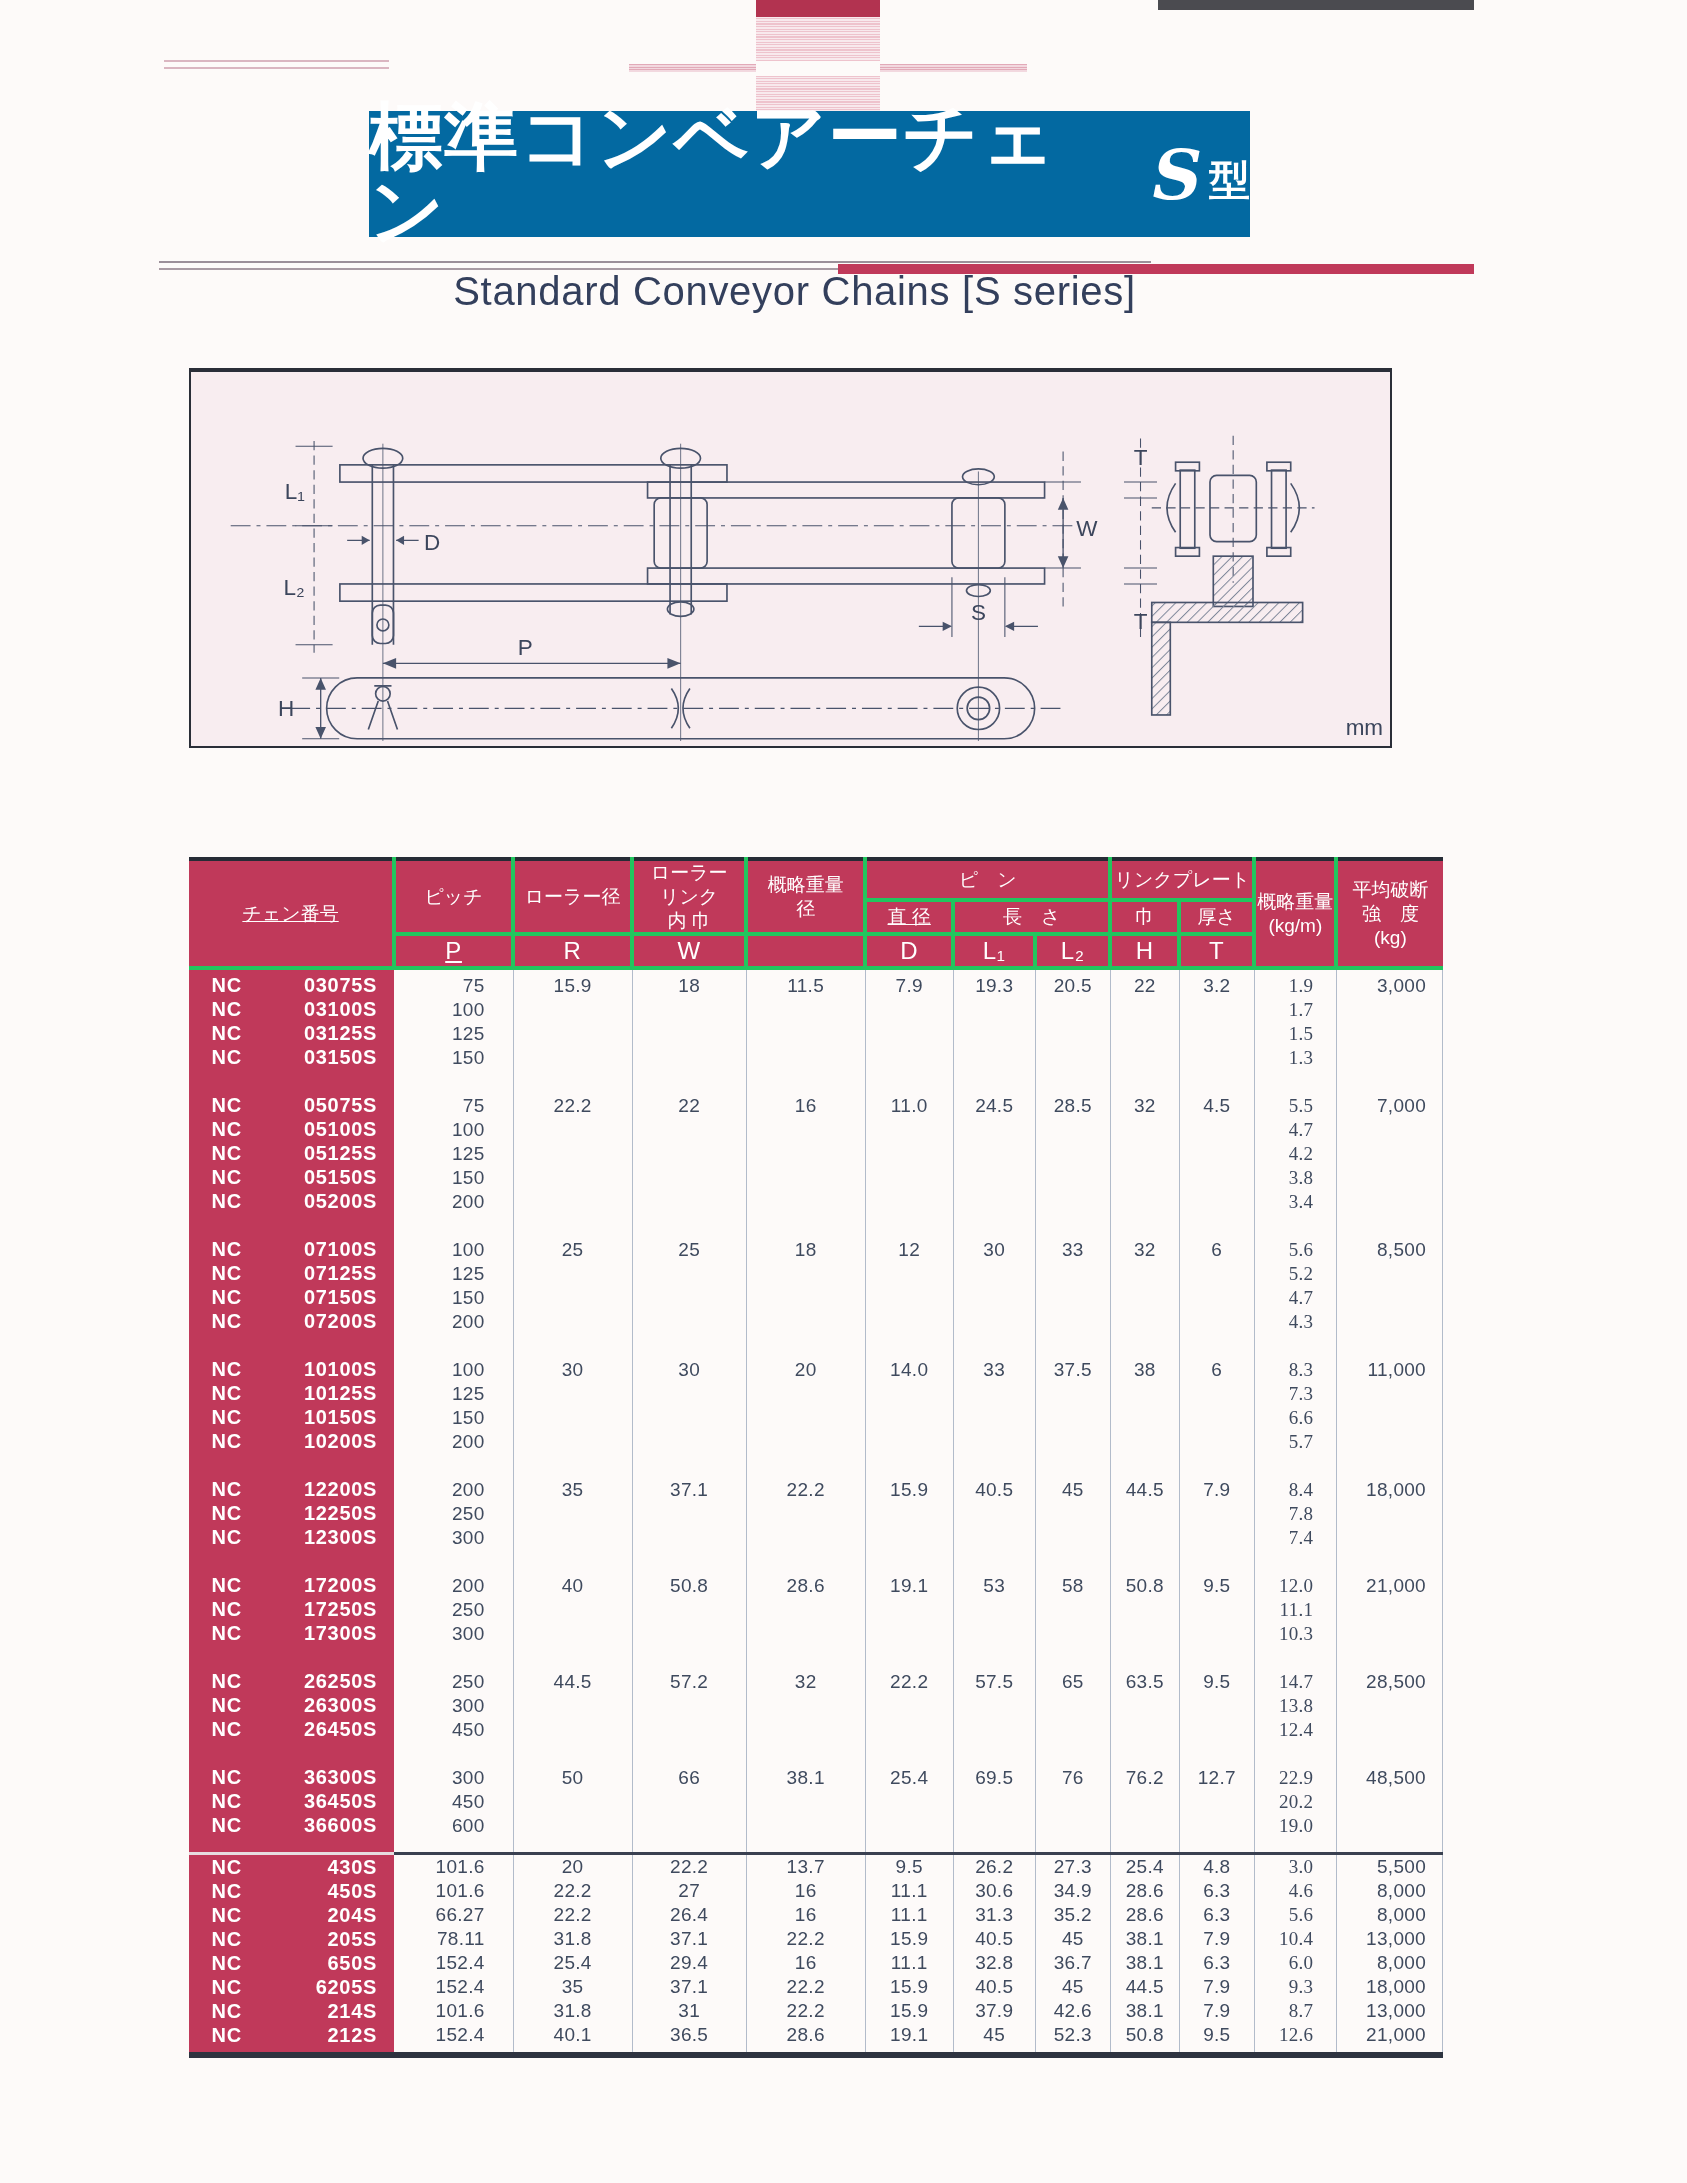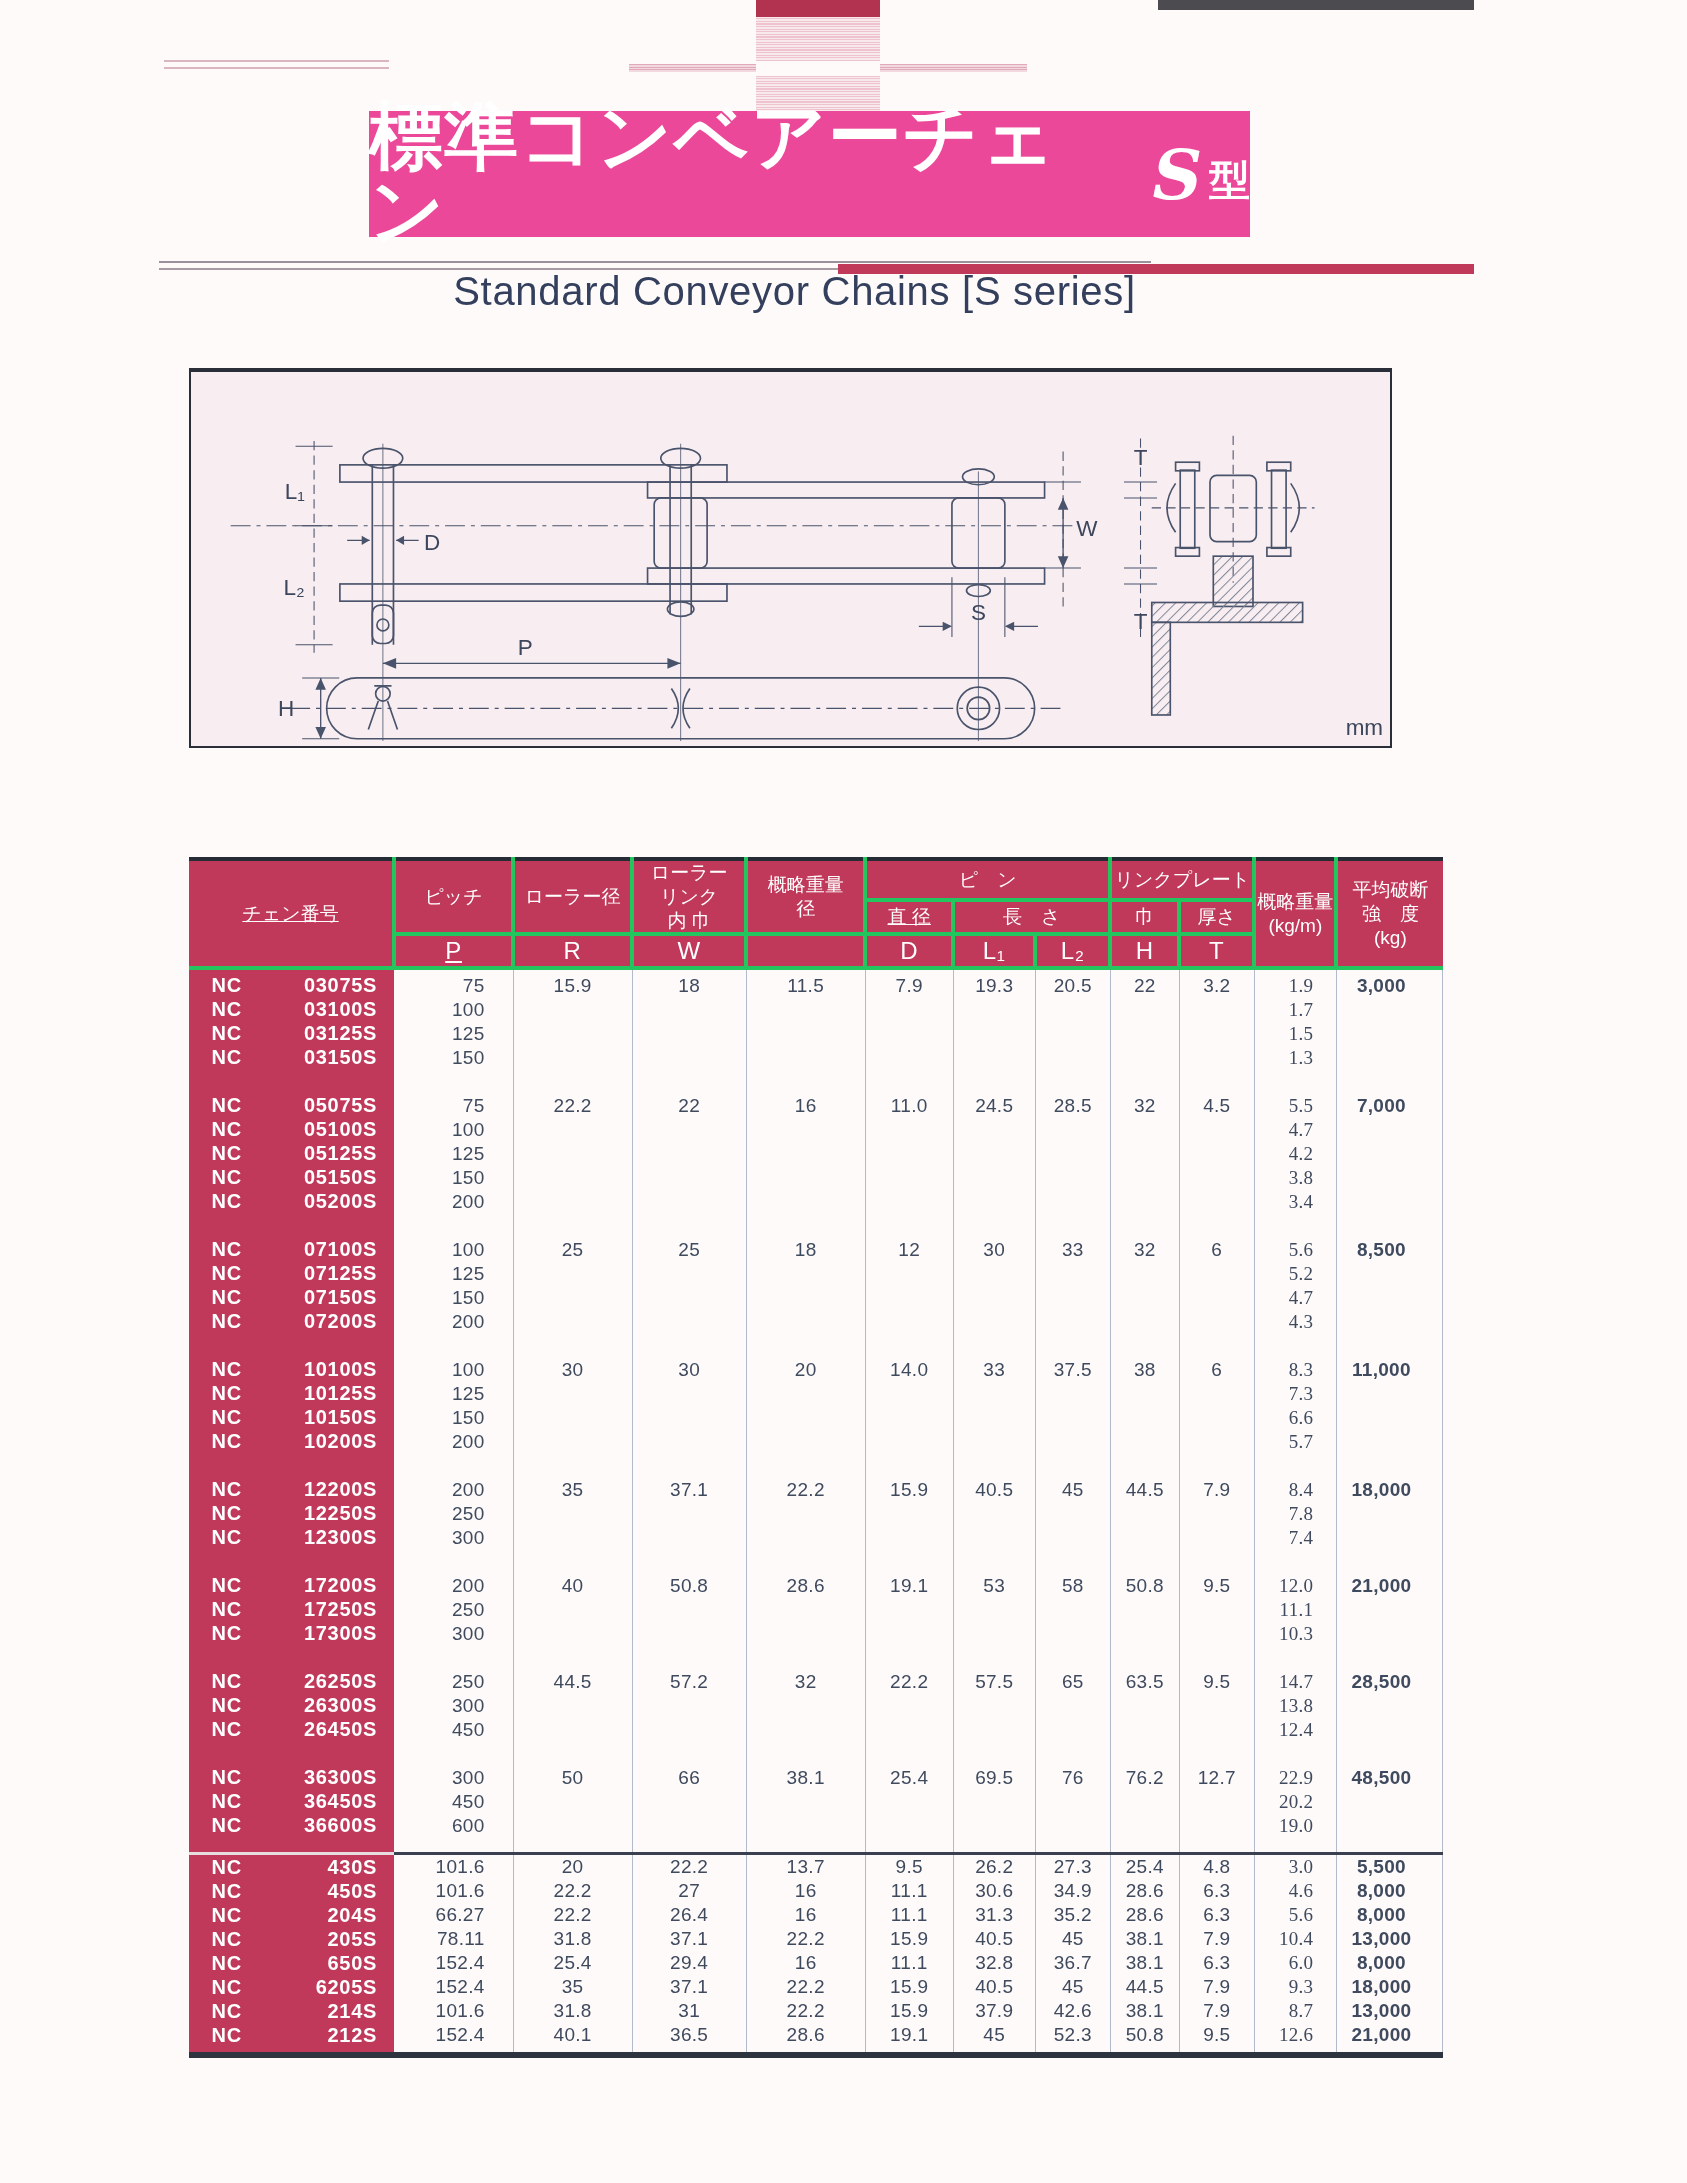--- a/index.html
+++ b/index.html
@@ -12,21 +12,21 @@
   .band{left:756px;top:0;width:124px;height:114px;
         background:repeating-linear-gradient(180deg,#eec3cd 0 1.3px,#f8e9ed 1.3px 2.6px);}
   .band-cap{left:756px;top:0;width:124px;height:17px;background:#b23350;}
   .band-gap{left:756px;top:61px;width:124px;height:14.6px;background:#fdfaf9;}
   .pink-hline{top:64px;height:8px;background:repeating-linear-gradient(180deg,#e2a9b8 0 1.3px,#f2d8df 1.3px 2.6px);}
   .pink-hline.seg1{left:629px;width:127px;}
   .pink-hline.seg2{left:880px;width:147px;}
   .thinline{left:164px;width:225px;height:2px;background:#dab6c1;}
 
   
-  .banner{left:369px;top:111px;width:881px;height:126px;background:#ec4899;
+  .banner{left:369px;top:111px;width:881px;height:126px;background:#0369a1;
           display:flex;align-items:center;justify-content:center;color:#fff;}
   .banner .jp{font-size:74px;font-weight:bold;letter-spacing:1.3px;line-height:1;}
   .banner .ser{font-size:69px;font-weight:bold;font-style:italic;
                font-family:"DejaVu Serif","Liberation Serif",serif;margin:0 6.6px 0 18.5px;line-height:1;}
   .banner .typ{font-size:41px;font-weight:bold;line-height:1;margin-top:12px;}
 
   .rule-a{left:159px;top:261px;width:992px;height:2px;background:#9b8f99;}
   .rule-b{left:159px;top:268px;width:679px;height:2px;background:#a89aa3;}
   .rule-red{left:838px;top:264px;width:636px;height:10px;background:#c0395a;}
 
@@ -61,21 +61,21 @@
   tbody tr.r{height:24px;}   tbody tr.gap{height:24px;}  tbody tr.gap2{height:14.6px;}
   tbody tr.sep{height:3.3px;}
   tbody tr.sep td{background:#3a4050;border-right:none;}
   tbody tr.sep td.chain{background:#e7dce0;}
   tbody tr.pad2 td{border-bottom:6px solid #2e3340;}
   .chwrap{display:flex;justify-content:space-between;padding:0 17px 0 22.5px;
           color:#fff;font-weight:600;letter-spacing:0.7px;font-size:20px;align-items:flex-end;}
   td.pcol{text-align:right;padding-right:28px;}
   td.ctr{text-align:center;}
   td.wcol{text-align:right;padding-right:22.5px;font-family:Liberation Serif, serif;}
-  td.scol{text-align:center;padding-right:16px;font-weight:bold;}
+  td.scol{text-align:right;padding-right:16px;}
 </style>
 </head>
 <body>
 
 <div class="abs grey-bar"></div>
 <div class="abs band"></div>
 <div class="abs band-cap"></div>
 <div class="abs pink-hline seg1"></div>
 <div class="abs pink-hline seg2"></div>
 <div class="abs band-gap"></div>

